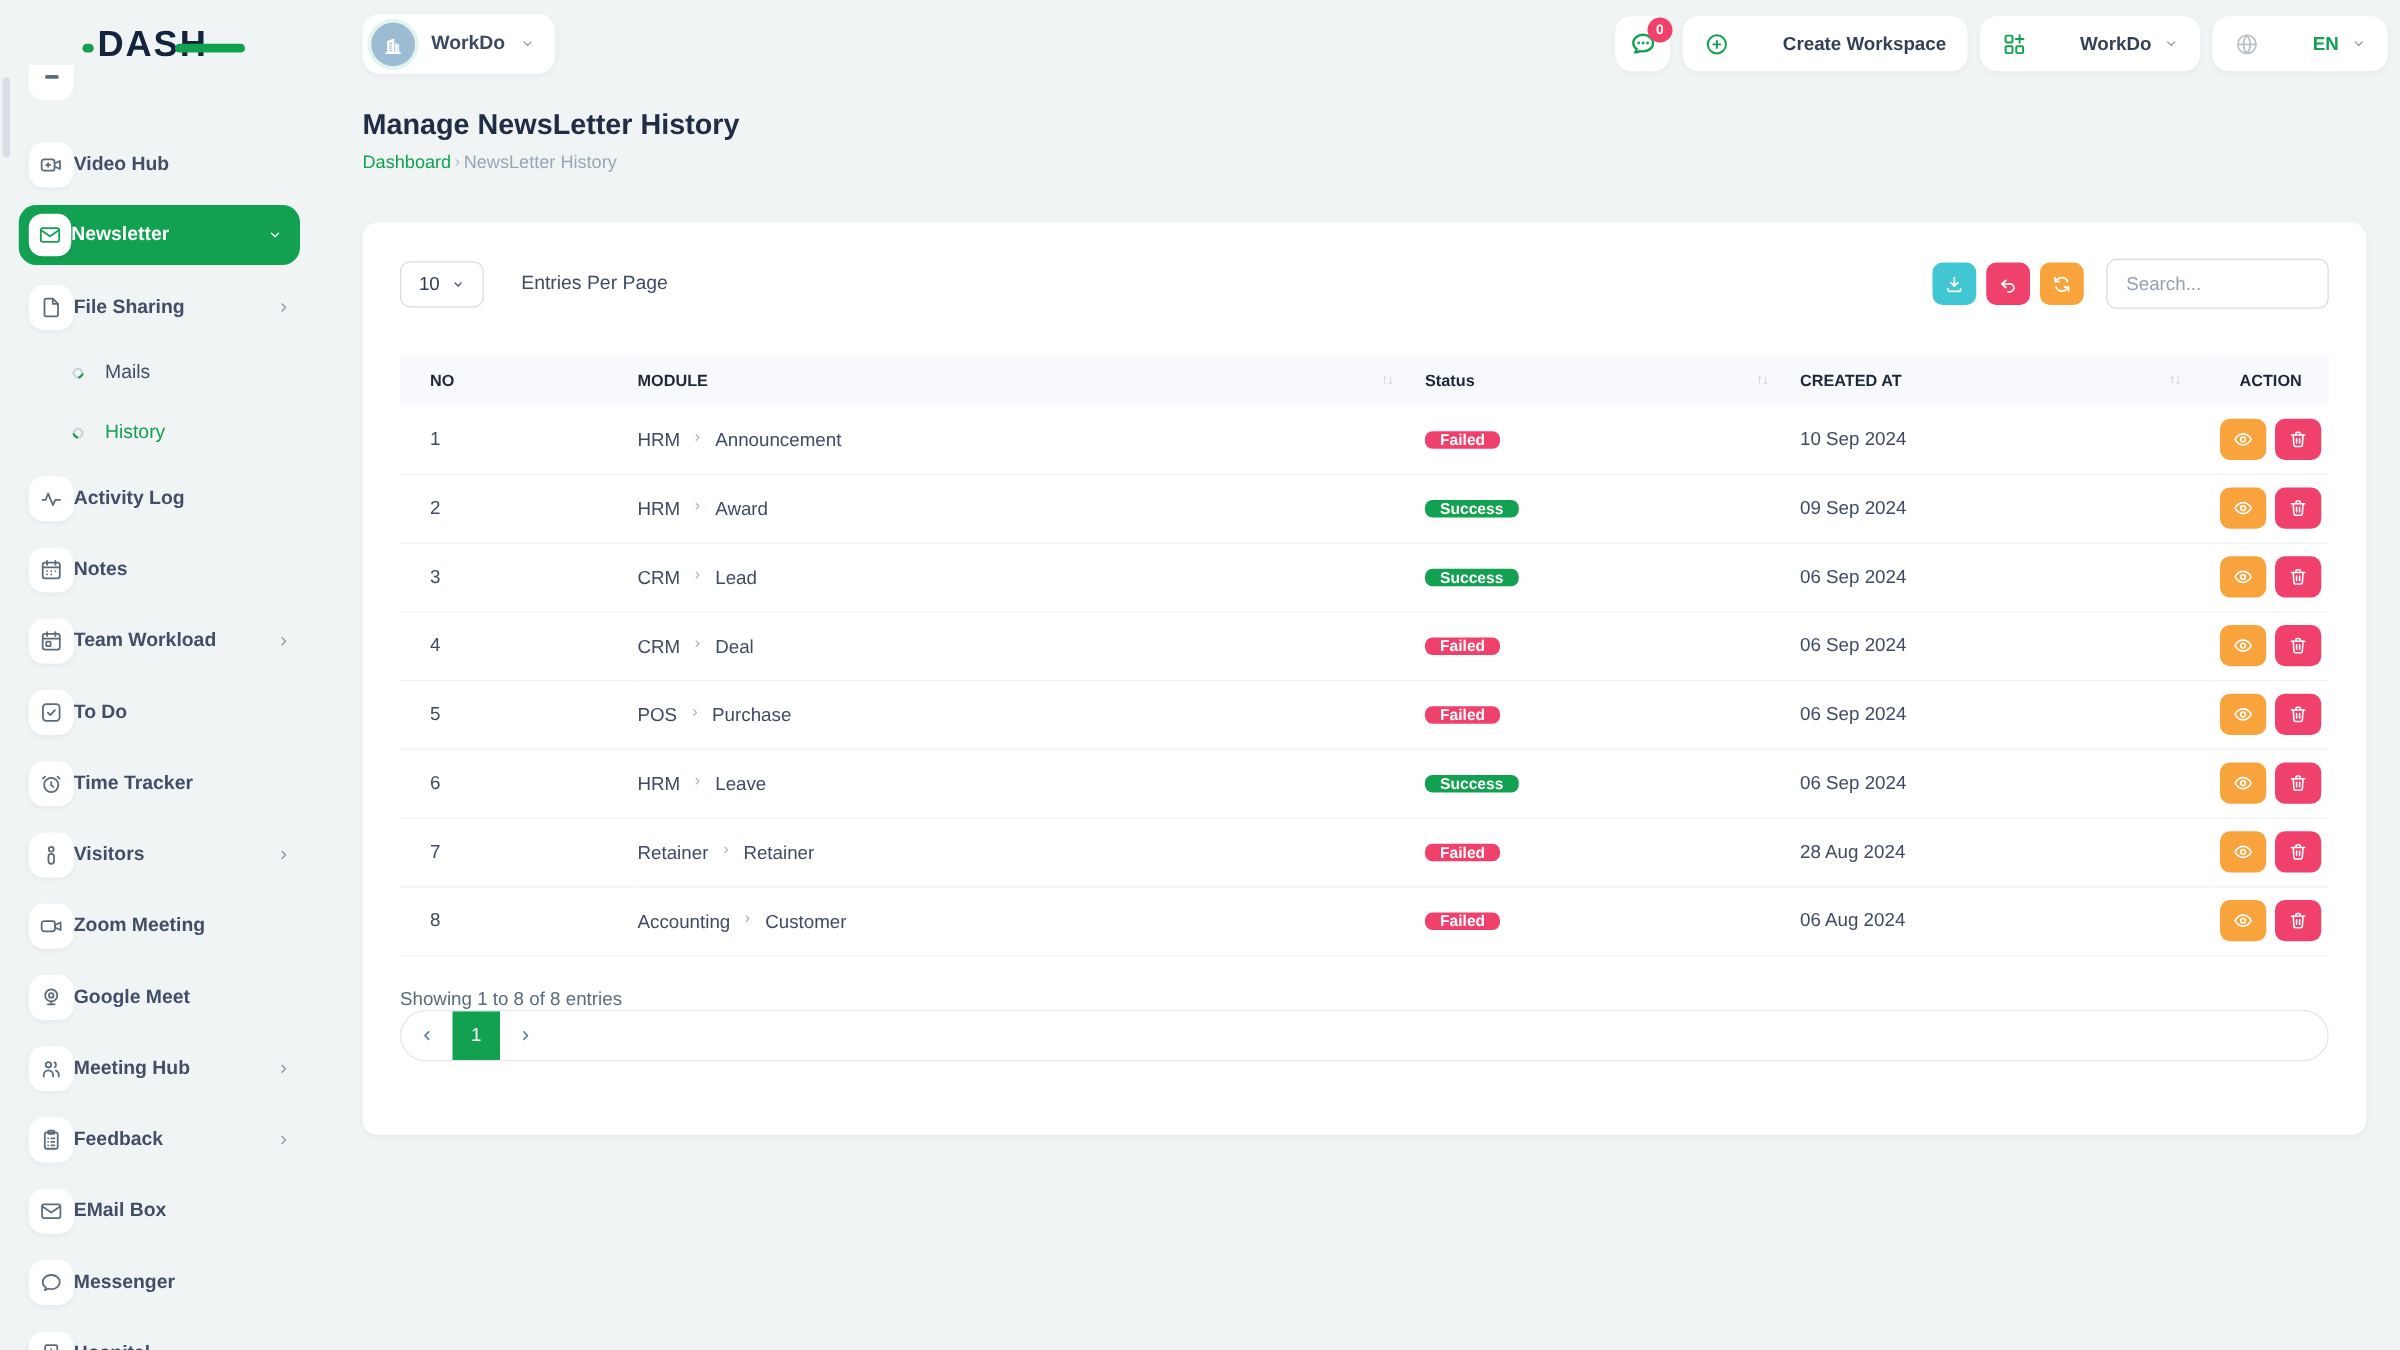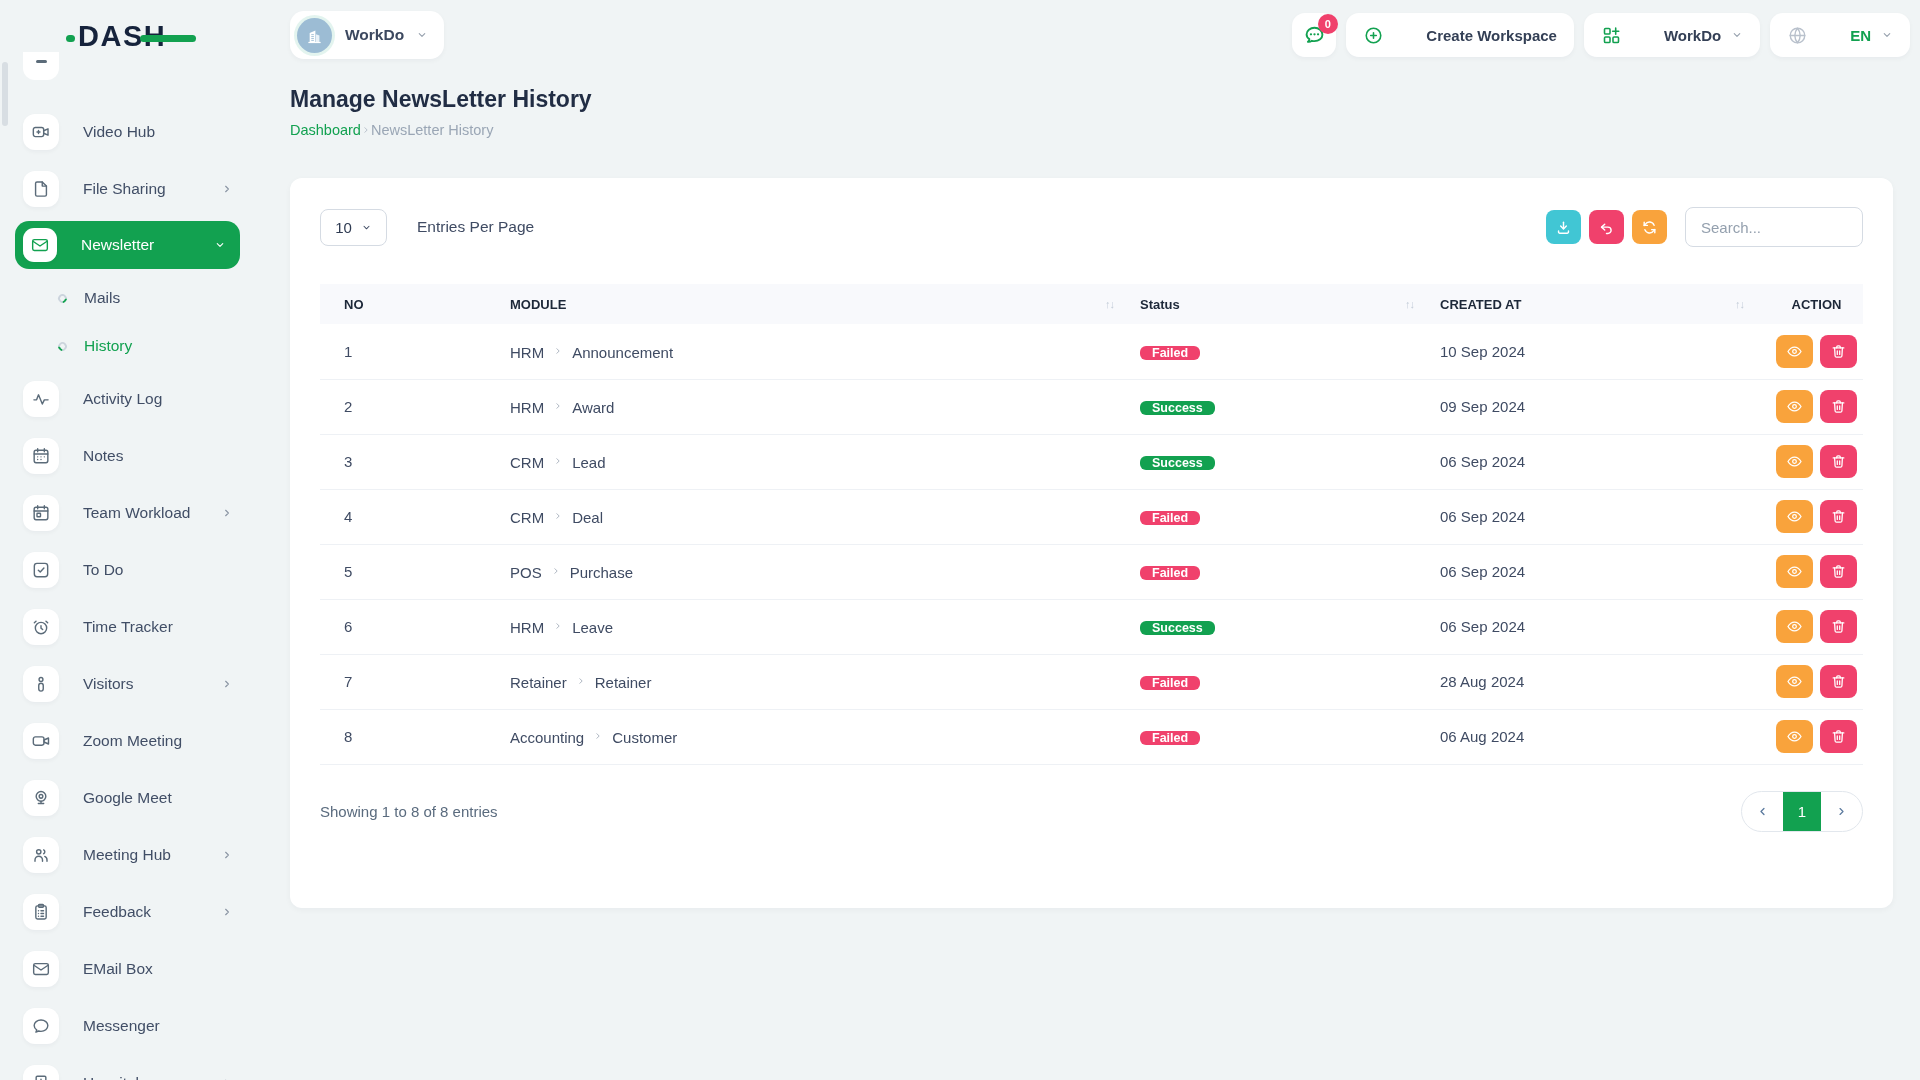--- a/index.html
+++ b/index.html
@@ -21,21 +21,21 @@
   .logo-bar { position:absolute; left:74px; top:17px; width:56px; height:7px; border-radius:4px; background:var(--accent-green,#12a150); }
   .sb-thumb { position:absolute; left:2px; top:62px; width:6px; height:64px; border-radius:3px; background:#d8dee3; }
   .sidebar-partial { position:absolute; left:23px; top:52px; width:36px; height:28px; background:#fff; border-radius:0 0 12px 12px; display:flex; align-items:flex-start; justify-content:center; }
   .partial-glyph { width:11px; height:3px; margin-top:8px; border-radius:2px; background:#5b6b79; }
 
   .nav { position:absolute; left:0; top:103px; width:100%; display:flex; flex-direction:column; }
   .nav-item { display:flex; align-items:center; height:57px; padding-left:23px; }
   .icbox { width:36px; height:36px; background:#fff; border-radius:12px; display:flex; align-items:center; justify-content:center; box-shadow:0 2px 4px rgba(25,35,60,.04); flex:none; }
   .ic { color:#5b6b79; }
   .ic svg { width:20px; height:20px; }
-  .nav-label { margin-left:24px; font-size:15.5px; font-weight:400; color:#414e66; }
+  .nav-label { margin-left:0; font-size:15.5px; font-weight:700; color:#414e66; }
   .nav-chev { margin-left:auto; margin-right:32px; color:#8a94a3; }
   .nav-chev svg { width:12px; height:12px; }
   .nav-item.on { height:48px; margin:4px 25px 5px 15px; padding-left:8px; background:var(--accent-green,#12a150); border-radius:14px; }
   .nav-item.on .icbox { width:34px; height:34px; border-radius:11px; }
   .nav-item.on .ic { color:var(--accent-green,#12a150); }
   .nav-item.on .nav-label { color:#fff; }
   .nav-item.on .nav-chev { color:#fff; margin-right:14px; }
   .nav-sub { display:flex; align-items:center; height:48px; padding-left:58px; }
   .bullet { width:9px; height:9px; border-radius:50%; border:2px solid #ccd4dd; flex:none; }
   .bullet.b1 { border-bottom-color:var(--accent-green,#12a150); transform:rotate(-45deg); }
@@ -103,21 +103,21 @@
   .mod-sep svg { width:10px; height:10px; display:inline-block; }
   .badge { display:inline-block; padding:0 12px; border-radius:6px; font-size:12.5px; font-weight:700; color:#fff; }
   .badge.failed { background:var(--pink,#f0416c); }
   .badge.success { background:var(--accent-green,#12a150); }
   .acts { display:flex; align-items:center; justify-content:center; gap:7px; }
   .act-btn { width:37px; height:33px; border-radius:8px; color:#fff; display:flex; align-items:center; justify-content:center; }
   .act-btn svg { width:17px; height:17px; }
   .act-btn.orange { background:var(--orange,#f9a33c); }
   .act-btn.pink { background:var(--pink,#f0416c); }
 
-  .table-footer { display:flex; align-items:center; justify-content:space-between; margin-top:26px; }
+  .table-footer { display:flex; justify-content:space-between; margin-top:26px;flex-direction:column; }
   .showing { font-size:15px; color:#5a6b7e; }
   .pagination { display:flex; align-items:stretch; height:41px; border:1px solid #e2e7ed; border-radius:21px; overflow:hidden; background:#fff; }
   .page-prev, .page-next { width:41px; display:flex; align-items:center; justify-content:center; color:#5b7a9e; }
   .page-prev svg, .page-next svg { width:13px; height:13px; }
   .page-num.active { width:38px; background:var(--accent-green,#12a150); color:#fff; font-size:15px; display:flex; align-items:center; justify-content:center; }
 </style>
 </head>
 <body>
 
 <aside class="sidebar">
@@ -136,49 +136,49 @@
           <span class="ic">
             <svg viewBox="0 0 24 24" fill="none" stroke="currentColor" stroke-width="1.7" stroke-linecap="round" stroke-linejoin="round">
               <rect x="2.8" y="6.5" width="12.4" height="11" rx="2.5"></rect>
               <path d="M15.2 10.5l5.2-2.3v7.6l-5.2-2.3"></path>
               <path d="M7.2 12h3.6M9 10.2v3.6"></path>
             </svg>
           </span>
         </span>
         <span class="nav-label">Video Hub</span>
       </div>
+      <div class="nav-item on">
+        <span class="icbox">
+          <span class="ic">
+            <svg viewBox="0 0 24 24" fill="none" stroke="currentColor" stroke-width="1.7" stroke-linecap="round" stroke-linejoin="round">
+              <rect x="3.2" y="5.5" width="17.6" height="13" rx="2"></rect>
+              <path d="M3.5 7.5l8.5 5.7 8.5-5.7"></path>
+            </svg>
+          </span>
+        </span>
+        <span class="nav-label">Newsletter</span>
+        <span class="nav-chev">
+          <svg viewBox="0 0 24 24" fill="none" stroke="currentColor" stroke-width="2.2" stroke-linecap="round" stroke-linejoin="round">
+            <path d="M6.5 9.3L12 14.8l5.5-5.5"></path>
+          </svg>
+        </span>
+      </div>
       <div class="nav-item">
         <span class="icbox">
           <span class="ic">
             <svg viewBox="0 0 24 24" fill="none" stroke="currentColor" stroke-width="1.7" stroke-linecap="round" stroke-linejoin="round">
               <path d="M13.5 3.5H7.2c-1 0-1.7.8-1.7 1.7v13.6c0 .9.7 1.7 1.7 1.7h9.6c1 0 1.7-.8 1.7-1.7V8.5z"></path>
               <path d="M13.5 3.5v5h5"></path>
             </svg>
           </span>
         </span>
         <span class="nav-label">File Sharing</span>
         <span class="nav-chev">
           <svg viewBox="0 0 24 24" fill="none" stroke="currentColor" stroke-width="2.2" stroke-linecap="round" stroke-linejoin="round">
             <path d="M9.3 6.5L14.8 12l-5.5 5.5"></path>
-          </svg>
-        </span>
-      </div>
-      <div class="nav-item on">
-        <span class="icbox">
-          <span class="ic">
-            <svg viewBox="0 0 24 24" fill="none" stroke="currentColor" stroke-width="1.7" stroke-linecap="round" stroke-linejoin="round">
-              <rect x="3.2" y="5.5" width="17.6" height="13" rx="2"></rect>
-              <path d="M3.5 7.5l8.5 5.7 8.5-5.7"></path>
-            </svg>
-          </span>
-        </span>
-        <span class="nav-label">Newsletter</span>
-        <span class="nav-chev">
-          <svg viewBox="0 0 24 24" fill="none" stroke="currentColor" stroke-width="2.2" stroke-linecap="round" stroke-linejoin="round">
-            <path d="M6.5 9.3L12 14.8l5.5-5.5"></path>
           </svg>
         </span>
       </div>
       <div class="nav-sub">
         <span class="bullet b1"></span>
         <span class="sub-label">Mails</span>
       </div>
       <div class="nav-sub on">
         <span class="bullet b2"></span>
         <span class="sub-label">History</span>

